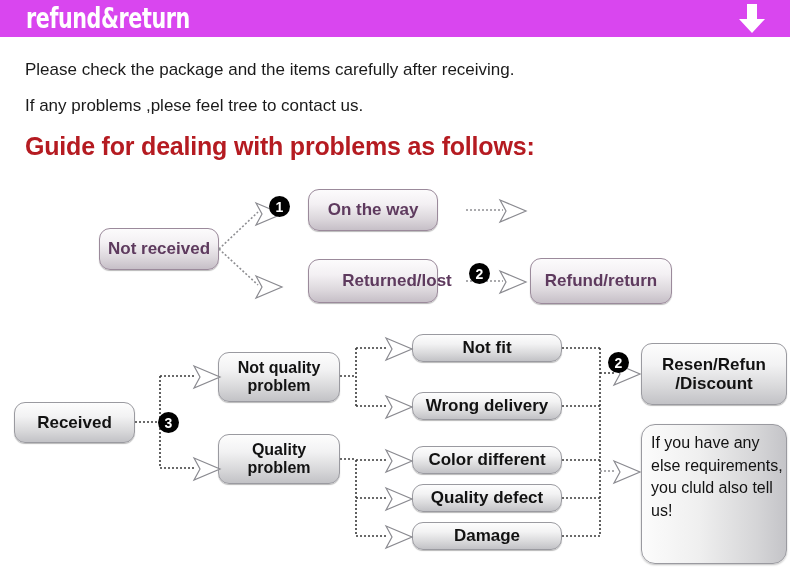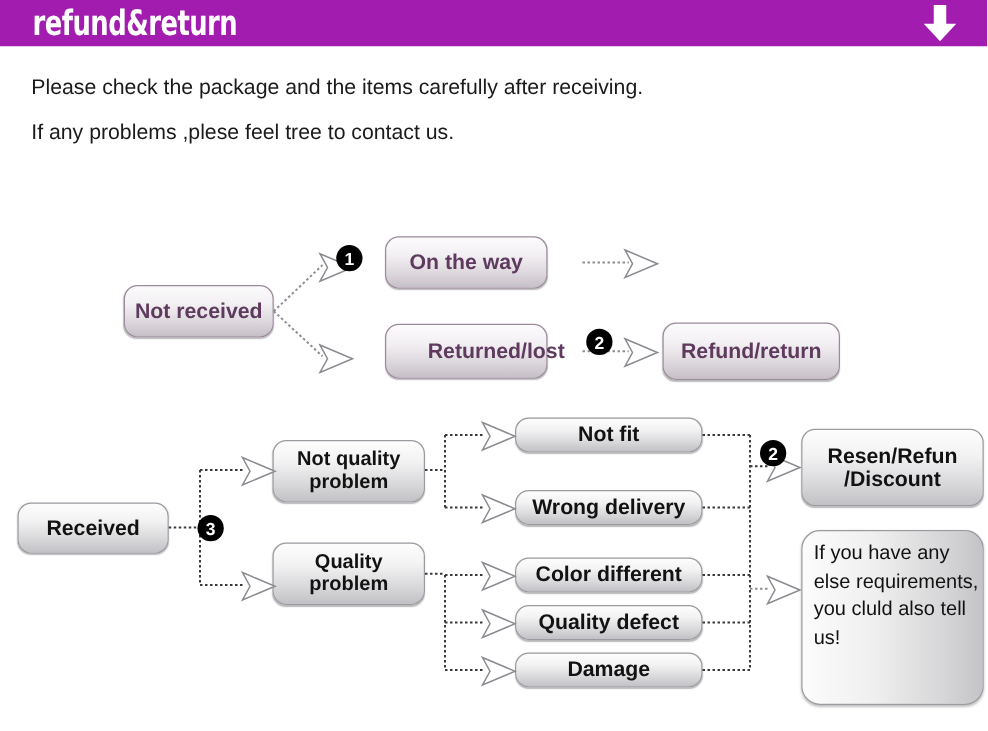--- a/index.html
+++ b/index.html
@@ -16,21 +16,21 @@
     height: 585px;
     background: #ffffff;
     overflow: hidden;
   }
 
   
   .header-bar {
     position: absolute;
     left: 0; top: 0;
     width: 790px; height: 37px;
-    background: #a21caf;
+    background: #d946ef;
   }
   .header-title {
     position: absolute;
     left: 26px; top: 3px;
     color: #ffffff;
     font-family: "Liberation Sans Narrow", "DejaVu Sans Condensed", "Liberation Sans", sans-serif;
     font-weight: bold;
     font-size: 28px;
     letter-spacing: -0.5px;
     transform: scaleX(0.82);
@@ -149,20 +149,21 @@
 
   <div class="header-bar">
     <div class="header-title">refund&amp;return</div>
     <svg class="header-arrow" viewBox="0 0 32 30">
       <polygon points="11,0 21,0 21,15 29,15 16,29 3,15 11,15" fill="#ffffff"></polygon>
     </svg>
   </div>
 
   <div class="intro-line intro-1">Please check the package and the items carefully after receiving.</div>
   <div class="intro-line intro-2">If any problems ,plese feel tree to contact us.</div>
+  <div class="guide-heading">Guide for dealing with problems as follows:</div>
 
   <svg class="wires">
 
     <path class="wire-soft" d="M219,249 L258,212"></path>
     <path class="wire-soft" d="M219,249 L258,285"></path>
     <polygon class="head" points="256,203 282,214 256,225 262,214"></polygon>
     <polygon class="head" points="256,276 282,287 256,298 262,287"></polygon>
 
     <path class="wire-soft" d="M466,210 L503,210"></path>
     <polygon class="head" points="500,200 526,211 500,222 506,211"></polygon>
@@ -233,15 +234,15 @@
   <div class="node node-black" style="left:412px; top:446px; width:150px; height:28px; font-size:17px;">Color different</div>
 
   <div class="node node-black" style="left:412px; top:484px; width:150px; height:28px; font-size:17px;">Quality defect</div>
 
   <div class="node node-black" style="left:412px; top:522px; width:150px; height:28px; font-size:17px;">Damage</div>
 
   <div class="badge" style="left:608px; top:352px;">2</div>
 
   <div class="node node-black" style="left:641px; top:343px; width:146px; height:62px; font-size:17px; padding:0 4px;">Resen/Refun /Discount</div>
 
-  <div class="note-box" style="left:641px; top:424px; width:146px; height:140px; font-size:16px;border-radius:15px;">If you have any else requirements, you cluld also tell us!</div>
+  <div class="note-box" style="left:641px; top:424px; width:146px; height:140px; font-size:16px;">If you have any else requirements, you cluld also tell us!</div>
 
 </div>
 
 </body></html>

